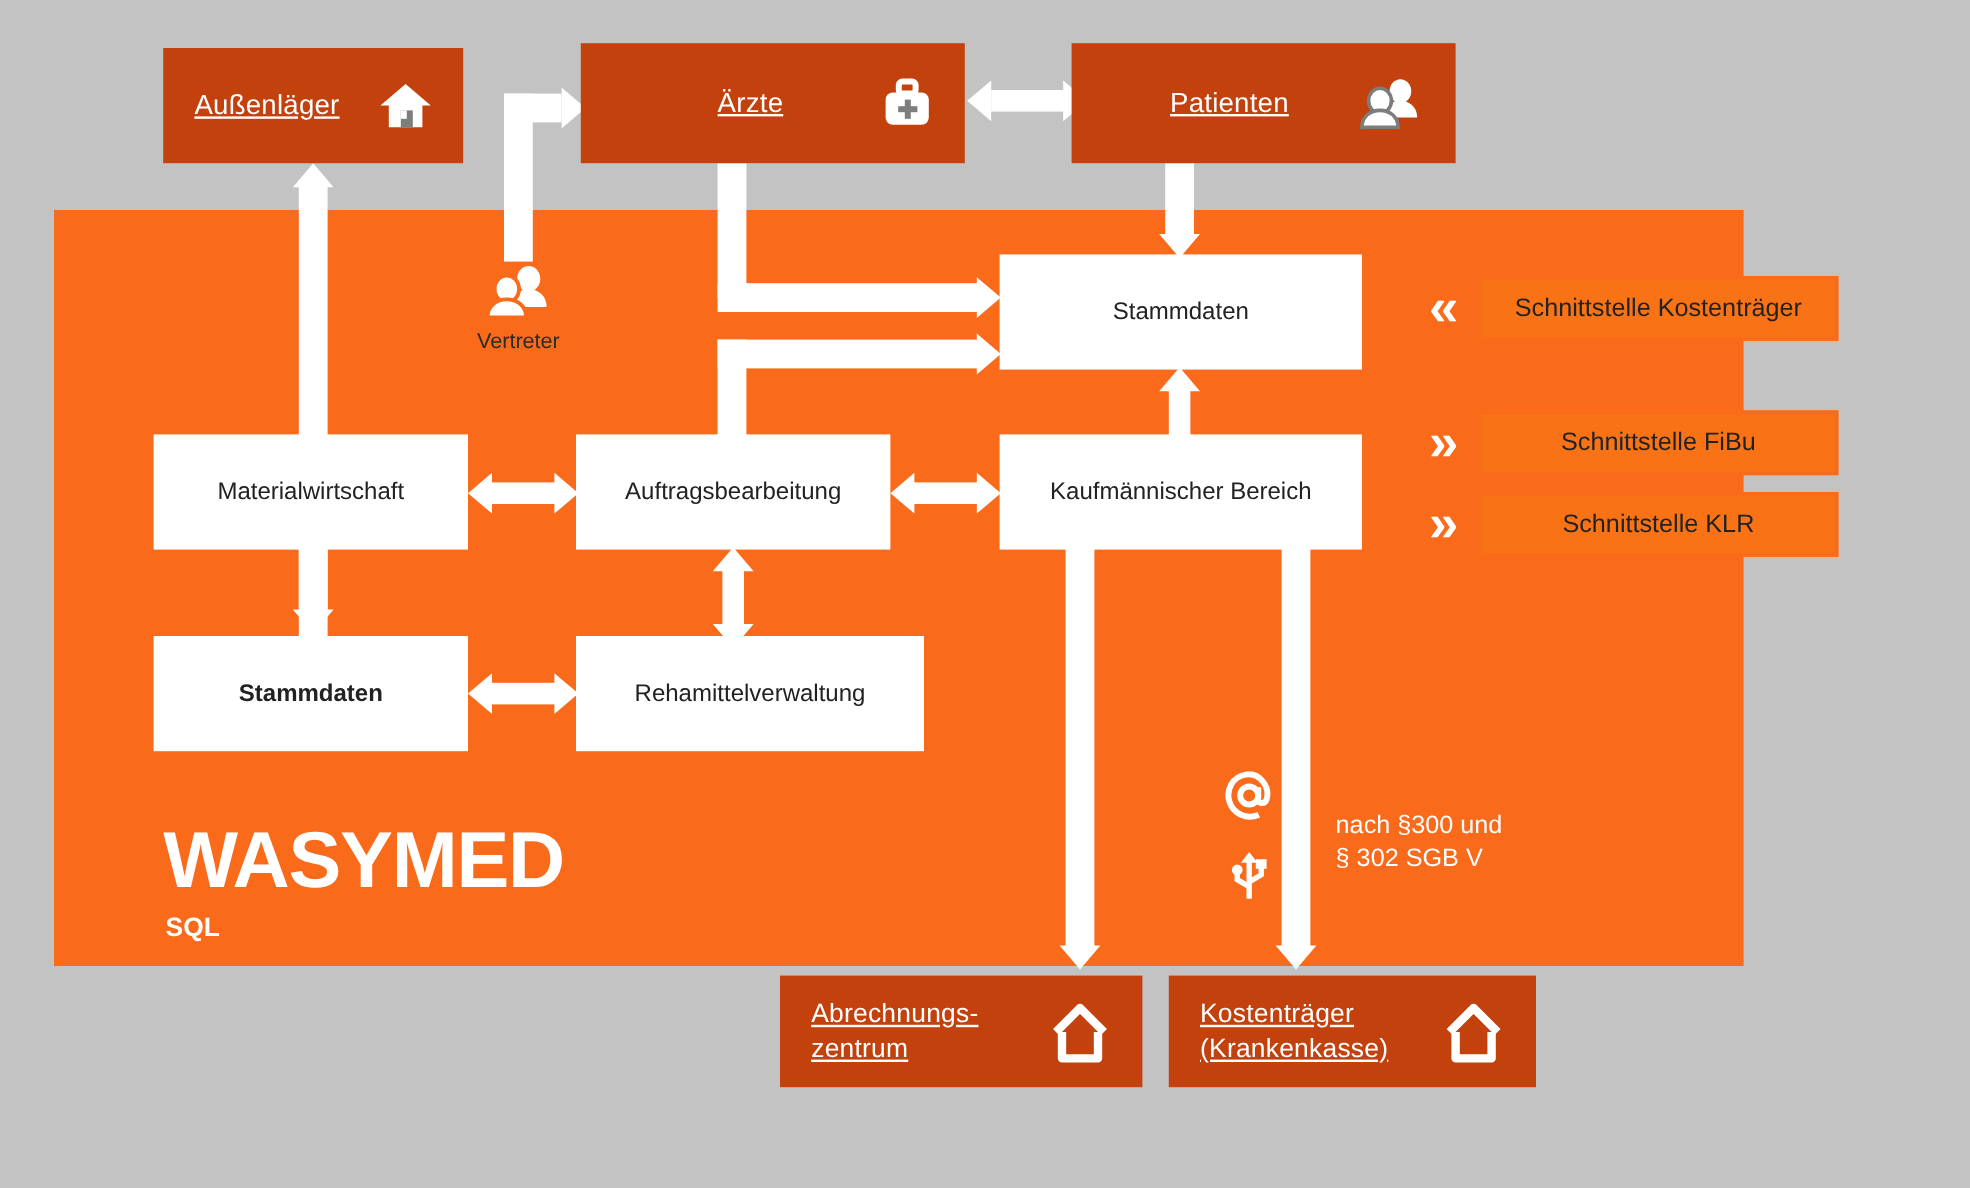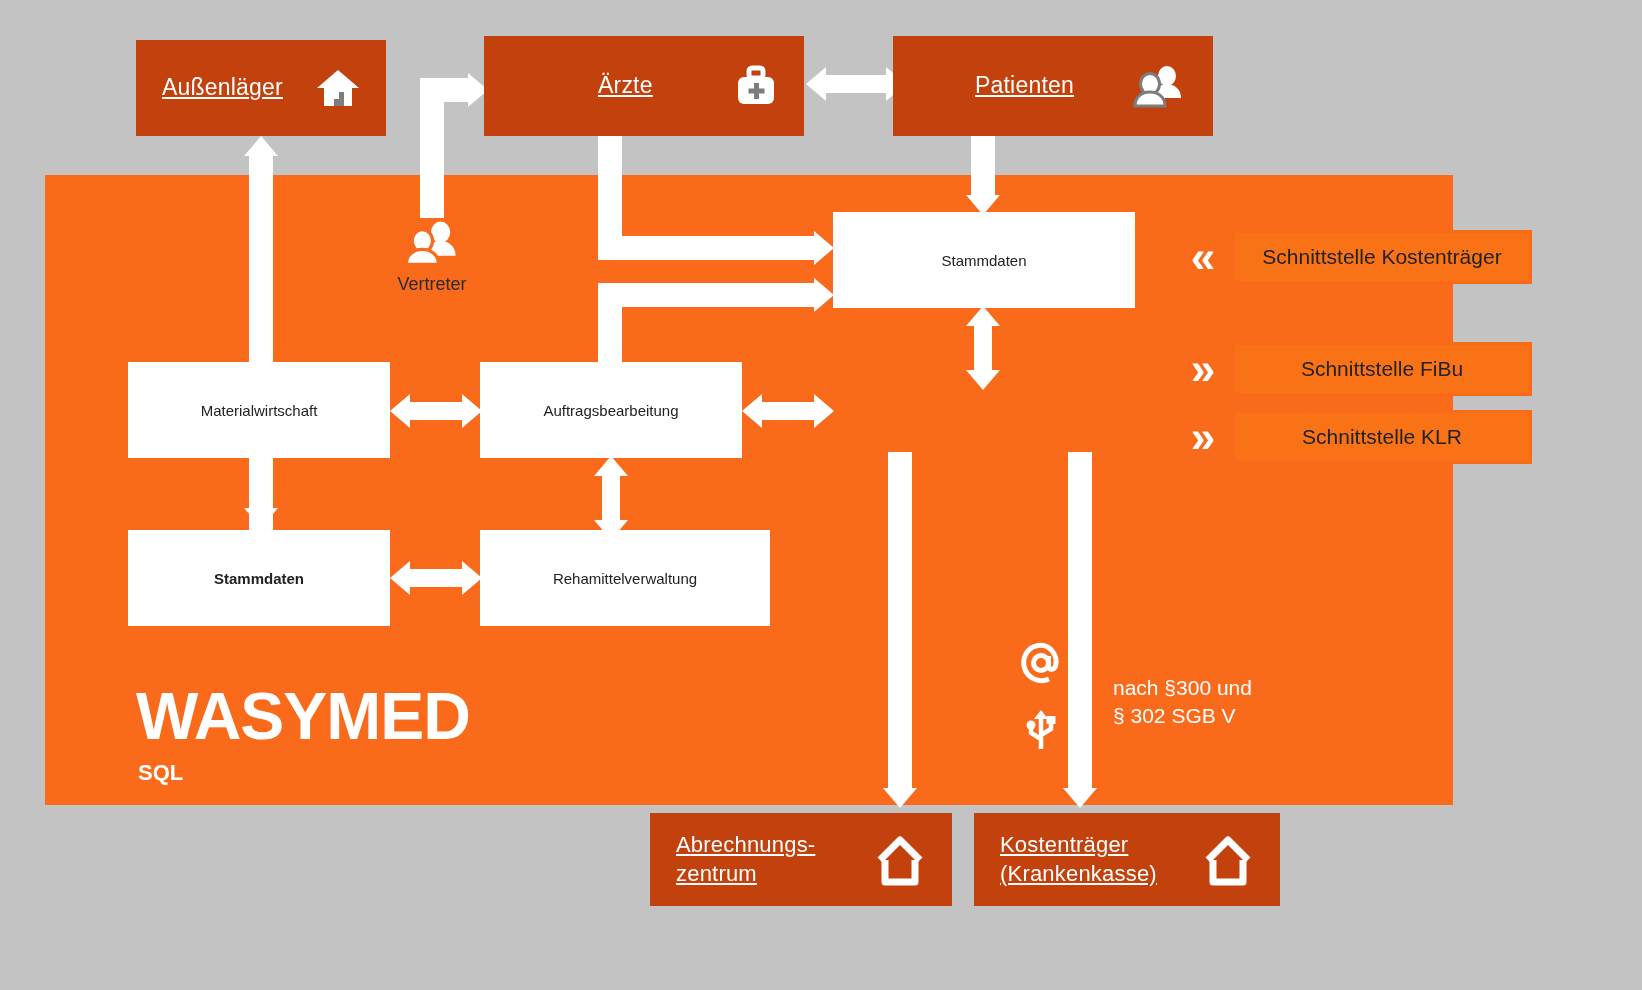--- a/index.html
+++ b/index.html
@@ -26,21 +26,21 @@
     font-size:23px;letter-spacing:.2px;text-decoration:underline;
   }
   .extbox .lbl{white-space:pre-line;line-height:1.3;text-align:left;}
   .extbox.split{justify-content:space-between;padding:0 26px;}
   .extbox .ico{flex:0 0 auto;display:flex;align-items:center;}
 
   
   .modbox{
     background:#ffffff;color:#222222;
     display:flex;align-items:center;justify-content:center;
-    font-size:15px;
+    font-size:20px;
   }
   .modbox.bold{font-weight:bold;}
 
   
   .ifbox{
     background:#f97316;color:#222222;
     border:3px solid #f96a1b;
     display:flex;align-items:center;justify-content:center;
     font-size:21px;
   }
@@ -187,20 +187,23 @@
   </div>
 
   <div class="abs modbox" style="left:480px;top:362px;width:262px;height:96px;">
     <span>Auftragsbearbeitung</span>
   </div>
 
   <div class="abs modbox" style="left:128px;top:362px;width:262px;height:96px;">
     <span>Materialwirtschaft</span>
   </div>
 
+  <div class="abs modbox" style="left:833px;top:362px;width:302px;height:96px;">
+    <span>Kaufmännischer Bereich</span>
+  </div>
 
   <div class="abs modbox bold" style="left:128px;top:530px;width:262px;height:96px;">
     <span>Stammdaten</span>
   </div>
 
   <div class="abs modbox" style="left:480px;top:530px;width:290px;height:96px;">
     <span>Rehamittelverwaltung</span>
   </div>
 
   <div class="abs chev" style="left:1176px;top:235px;width:48px;text-align:center;">«</div>

